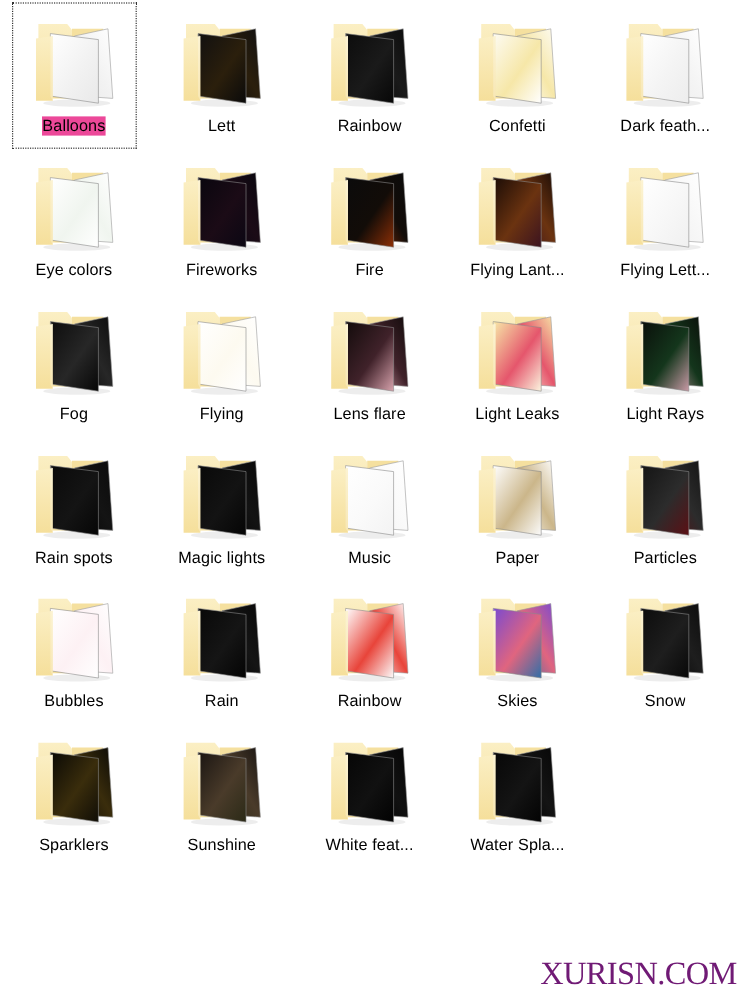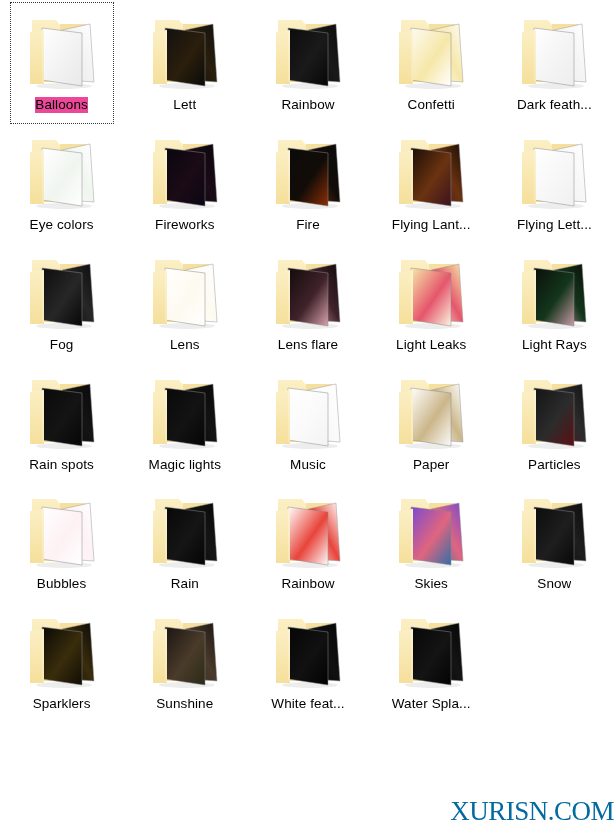--- a/index.html
+++ b/index.html
@@ -62,21 +62,21 @@
     background: #ec4899;
   }
 
   #watermark {
     position: absolute;
     right: 2px;
     bottom: 14px;
     font-family: "Liberation Serif", serif;
     font-size: 27px;
     line-height: 28px;
-    color: #0369a1;
+    color: #701a75;
     letter-spacing: -0.5px;
     white-space: nowrap;
     pointer-events: none;
     font-weight: 400;
   }
 </style>
 </head>
 <body>
 
 <div id="explorer-grid">
@@ -432,21 +432,21 @@
           </defs>
           <ellipse cx="48" cy="76" rx="28" ry="3" fill="#000" opacity="0.07"></ellipse>
           <path d="M16 10 L40 10 L44 15 L44 72 L16 72 Z" fill="url(#g11f)"></path>
           <path d="M44 14 L70 14 L70 70 L44 70 Z" fill="#F5DF9B" opacity="0.96"></path>
           <path d="M46 20 L74 14 L78 72 L50 70 Z" fill="url(#g11b)" stroke="#9a9a9a" stroke-width="0.5"></path>
           <path d="M26 18 L66 23 L66 76 L26 70 Z" fill="url(#g11a)" stroke="#8a8a8a" stroke-width="0.5"></path>
           <path d="M14 22 L28 20 L28 74 L14 74 Z" fill="url(#g11f)"></path>
           <path d="M26 18 L28 20 L28 74 L26 70 Z" fill="#ffffff" opacity="0.25"></path>
         </svg>
       </div>
-      <div class="folder-label">Lens</div>
+      <div class="folder-label">Flying</div>
     </div>
     <div class="folder-item">
       <div class="icon-wrap">
         <svg class="folder-svg" width="92" height="82" viewBox="0 0 92 82" xmlns="http://www.w3.org/2000/svg">
           <defs>
             <linearGradient id="g12a" x1="0" y1="0" x2="1" y2="1">
               <stop offset="0%" stop-color="#120b0b"></stop>
               <stop offset="55%" stop-color="#40222a"></stop>
               <stop offset="100%" stop-color="#d8a3ad"></stop>
             </linearGradient>

